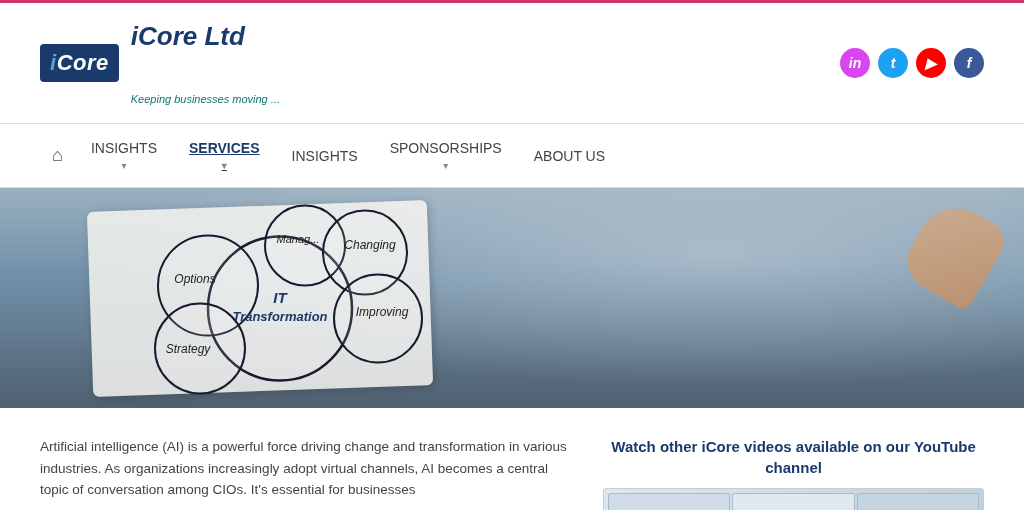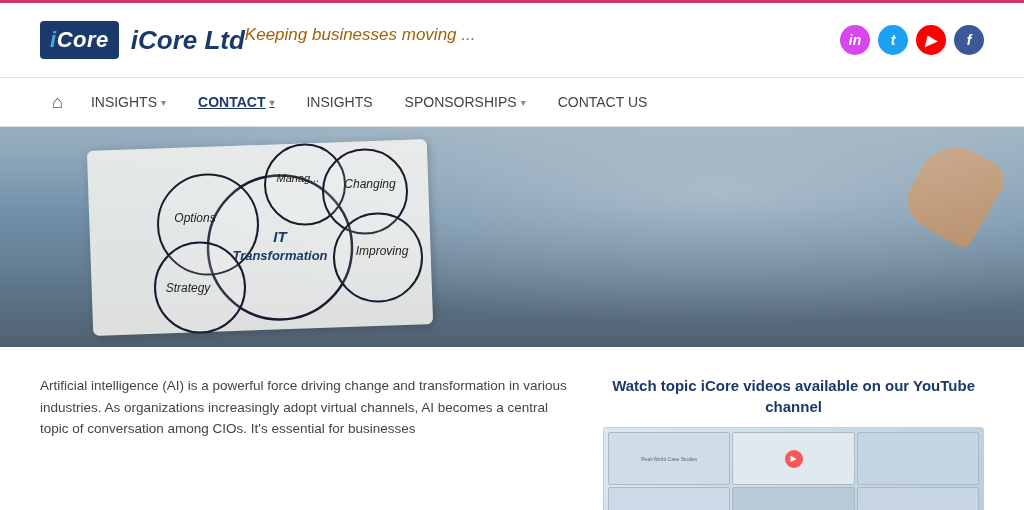--- a/index.html
+++ b/index.html
@@ -33,30 +33,31 @@
       font-weight: bold;
       padding: 6px 10px;
       border-radius: 4px;
       letter-spacing: 0.5px;
     }
     .logo-box span {
       color: #4da6e0;
     }
     .logo-text {
       display: flex;
-      flex-direction: row;
+      flex-direction: column;
     }
     .logo-title {
       font-size: 26px;
       font-weight: bold;
       color: #1a3a6b;
     }
     .logo-subtitle {
-      font-size: 17px;
-      color: #a16207;
+      font-size: 11px;
+      color: #0f766e;
+      margin-top: 41px;
     }
     .social-icons {
       display: flex;
       gap: 8px;
       align-items: center;
     }
     .social-icon {
       width: 30px;
       height: 30px;
       border-radius: 50%;
@@ -93,20 +94,21 @@
       display: flex;
       align-items: center;
       gap: 4px;
       padding: 16px 16px;
       color: #444;
       text-decoration: none;
       font-size: 14px;
       font-weight: 500;
       cursor: pointer;
       white-space: nowrap;
+      flex-direction: column;
     }
     .nav-link.active {
       color: #1a3a6b;
       font-weight: bold;
       text-decoration: underline;
     }
     .nav-link .arrow {
       font-size: 10px;
       color: #888;
     }
@@ -276,38 +278,38 @@
       <span class="nav-home">⌂</span>
     </li>
     <li class="nav-item">
       <a class="nav-link">
         <span>INSIGHTS</span>
         <span class="arrow">▾</span>
       </a>
     </li>
     <li class="nav-item">
       <a class="nav-link active">
-        <span>CONTACT</span>
+        <span>SERVICES</span>
         <span class="arrow">▾</span>
       </a>
     </li>
     <li class="nav-item">
       <a class="nav-link">
         <span>INSIGHTS</span>
       </a>
     </li>
     <li class="nav-item">
       <a class="nav-link">
         <span>SPONSORSHIPS</span>
         <span class="arrow">▾</span>
       </a>
     </li>
     <li class="nav-item">
       <a class="nav-link">
-        <span>CONTACT US</span>
+        <span>ABOUT US</span>
       </a>
     </li>
   </ul>
 </nav>
 
 <div class="hero">
   <div class="hero-bg"></div>
   <div class="hand"></div>
   <div class="paper"></div>
 
@@ -333,21 +335,21 @@
     <text x="300" y="48" text-anchor="middle" font-size="12" fill="#222" font-style="italic" font-family="Arial">Changing</text>
     <text x="312" y="115" text-anchor="middle" font-size="12" fill="#222" font-style="italic" font-family="Arial">Improving</text>
   </svg>
 </div>
 
 <div class="content-section">
   <div class="content-main">
     <p class="content-body">Artificial intelligence (AI) is a powerful force driving change and transformation in various industries. As organizations increasingly adopt virtual channels, AI becomes a central topic of conversation among CIOs. It's essential for businesses</p>
   </div>
   <div class="content-sidebar">
-    <div class="sidebar-heading">Watch topic iCore videos available on our YouTube channel</div>
+    <div class="sidebar-heading">Watch other iCore videos available on our YouTube channel</div>
     <div class="sidebar-thumbnail">
       <div class="thumb-grid">
         <div class="thumb-cell" style="background:#d0dce8; font-size:5px; color:#667; padding:2px;">Real-World Case Studies</div>
         <div class="thumb-cell play">
           <div class="play-btn">▶</div>
         </div>
         <div class="thumb-cell" style="background:#c4d4e0; font-size:5px; color:#667; padding:2px;"></div>
         <div class="thumb-cell" style="background:#ccdae8;"></div>
         <div class="thumb-cell" style="background:#b8cad8;"></div>
         <div class="thumb-cell" style="background:#c8d6e4;"></div>

